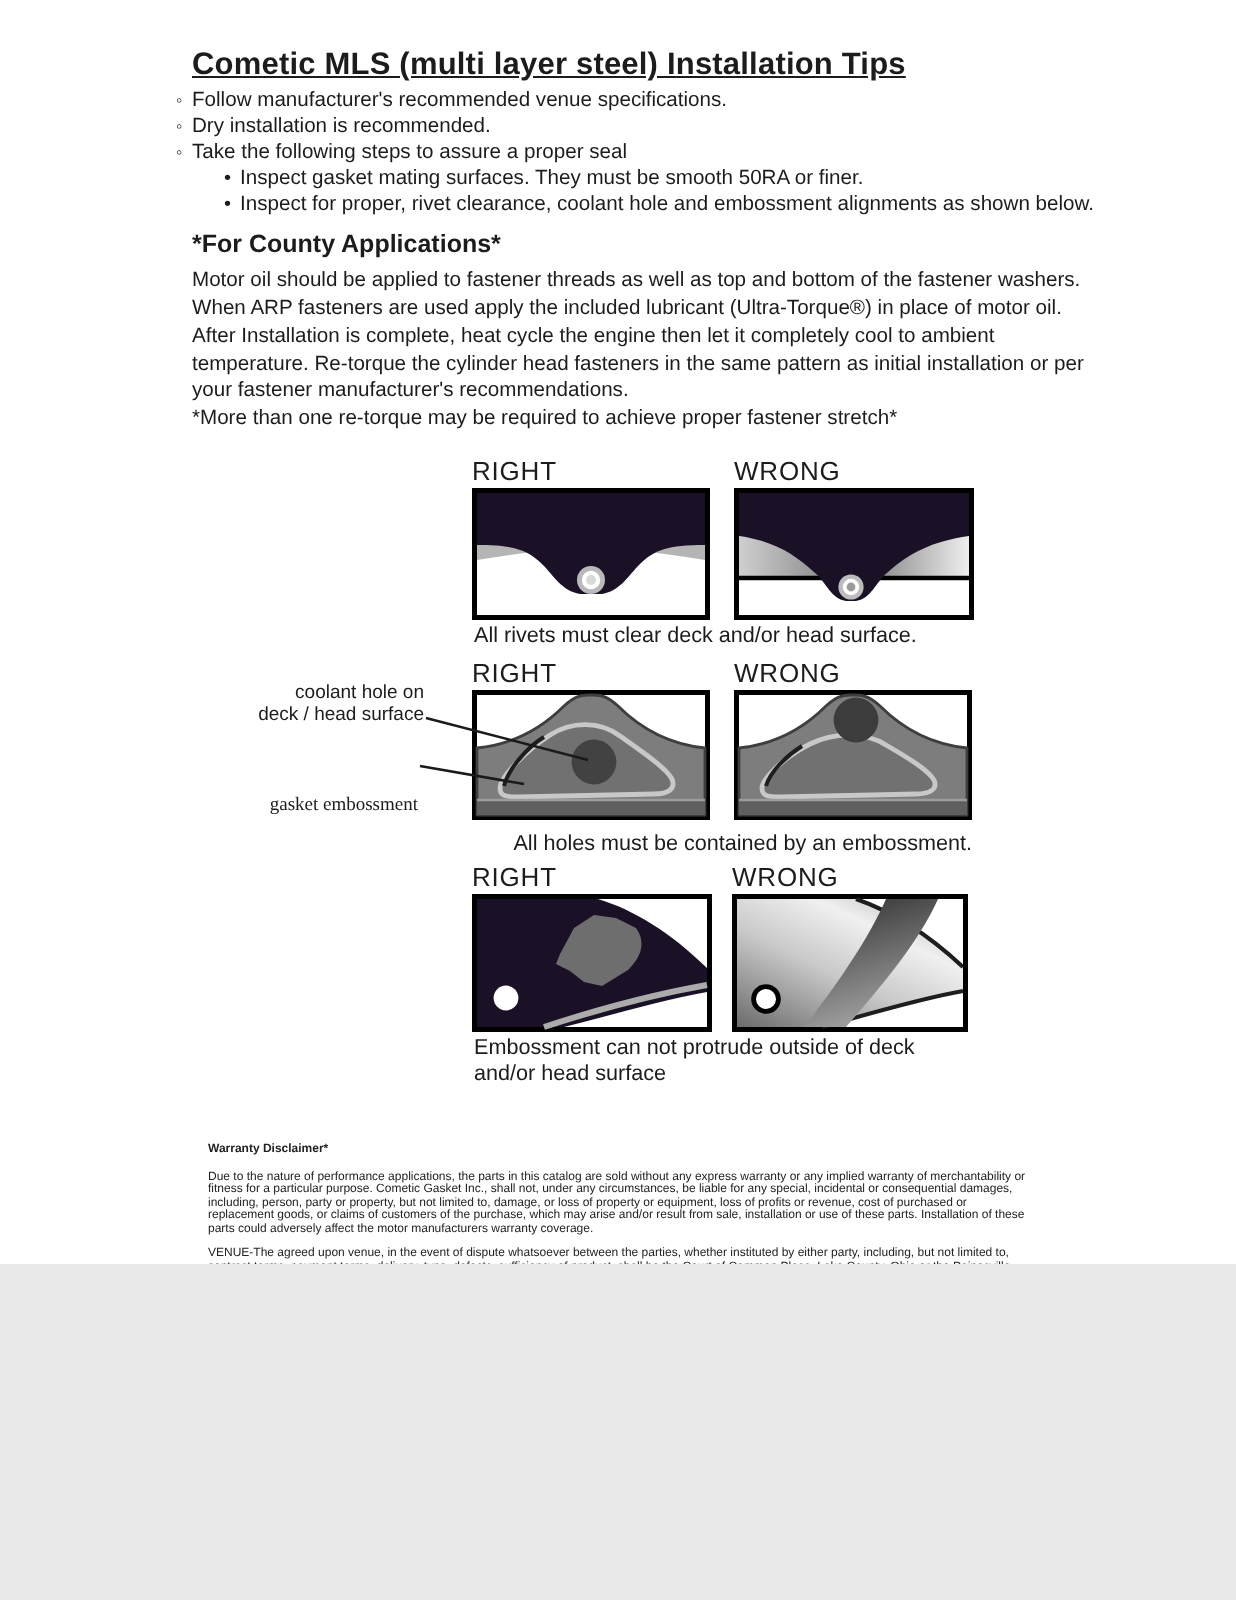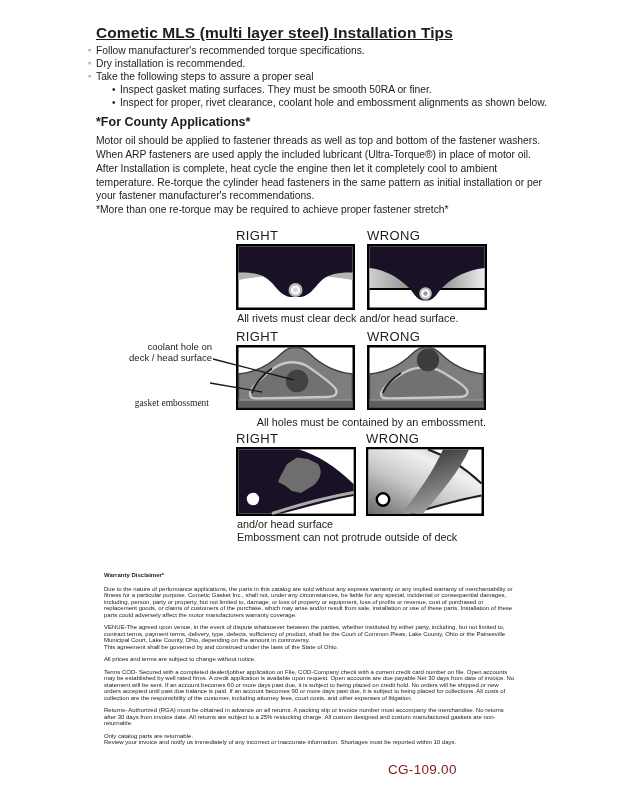--- a/index.html
+++ b/index.html
@@ -1,17 +1,17 @@
 <!DOCTYPE html>
 <html><head>
 <meta charset="utf-8">
 <style>
   html,body{margin:0;padding:0;background:#e8e8e8;}
   .page{
-    position:relative;width:618px;height:800px;background:#ffffff;
+    position:relative;width:618px;height:632px;background:#ffffff;
     font-family:"Liberation Sans","DejaVu Sans",sans-serif;color:#1c1c1c;
     overflow:hidden;margin:0 auto;
   }
   .abs{position:absolute;}
   .doc-title{
     left:96px;top:24px;font-size:15.5px;font-weight:bold;
     text-decoration:underline;letter-spacing:.1px;
   }
   .tips{left:88px;top:44px;width:470px;font-size:10.3px;line-height:13px;}
   .b-line{display:flex;}
@@ -34,21 +34,21 @@
 </head>
 <body>
 
 <div class="page">
 
   <div class="abs doc-title">Cometic MLS (multi layer steel) Installation Tips</div>
 
   <div class="abs tips">
     <div class="b-line">
       <span class="b-marker">◦</span>
-      <span>Follow manufacturer's recommended torque specifications.</span>
+      <span>Follow manufacturer's recommended venue specifications.</span>
     </div>
     <div class="b-line">
       <span class="b-marker">◦</span>
       <span>Dry installation is recommended.</span>
     </div>
     <div class="b-line">
       <span class="b-marker">◦</span>
       <span>Take the following steps to assure a proper seal</span>
     </div>
     <div class="sb-line">
@@ -165,22 +165,22 @@
     </defs>
     <rect x="1.25" y="1.25" width="115.5" height="66.5" fill="#fff" stroke="#000" stroke-width="2.5"></rect>
     <path d="M2.5,2.5 H62 C81,9 100,22 115.5,36.5 V48.5 C93,52.5 70,59.5 45,66.5 H2.5 Z" fill="url(#bandG)"></path>
     <path d="M62,2.5 C81,9 100,22 115.5,36.5" stroke="#1e1e1e" stroke-width="2" fill="none"></path>
     <path d="M115.5,48.5 C93,52.5 70,59.5 45,66.5" stroke="#1e1e1e" stroke-width="2" fill="none"></path>
     <path d="M77,2.5 H103 C93,25 73,48 57,66.5 H36 C52,46 68,23 77,2.5 Z" fill="url(#sweepG)"></path>
     <circle cx="17" cy="52.5" r="6.2" fill="#fff" stroke="#000" stroke-width="2.4"></circle>
   </svg>
 
   <div class="abs caption" style="left:237px;top:518px;">
+    <div>Embossment can not protrude outside of deck</div>
     <div>and/or head surface</div>
-    <div>Embossment can not protrude outside of deck</div>
   </div>
 
   <svg class="abs overlay" width="618" height="800" viewBox="0 0 618 800">
     <line x1="213" y1="359" x2="294" y2="380" stroke="#1a1a1a" stroke-width="1.3"></line>
     <line x1="210" y1="383" x2="262" y2="392" stroke="#1a1a1a" stroke-width="1.3"></line>
   </svg>
 
   <div class="abs warranty">
     <p class="w-head">Warranty Disclaimer*</p>
     <p>Due to the nature of performance applications, the parts in this catalog are sold without any express warranty or any implied warranty of merchantability or fitness for a particular purpose.  Cometic Gasket Inc., shall not, under any circumstances, be liable for any special, incidental or consequential damages, including, person, party or property, but not limited to, damage, or loss of property or equipment, loss of profits or revenue, cost of purchased or replacement goods, or claims of customers of the purchase, which may arise and/or result from sale, installation or use of these parts.  Installation of these parts could adversely affect the motor manufacturers warranty coverage.</p>

